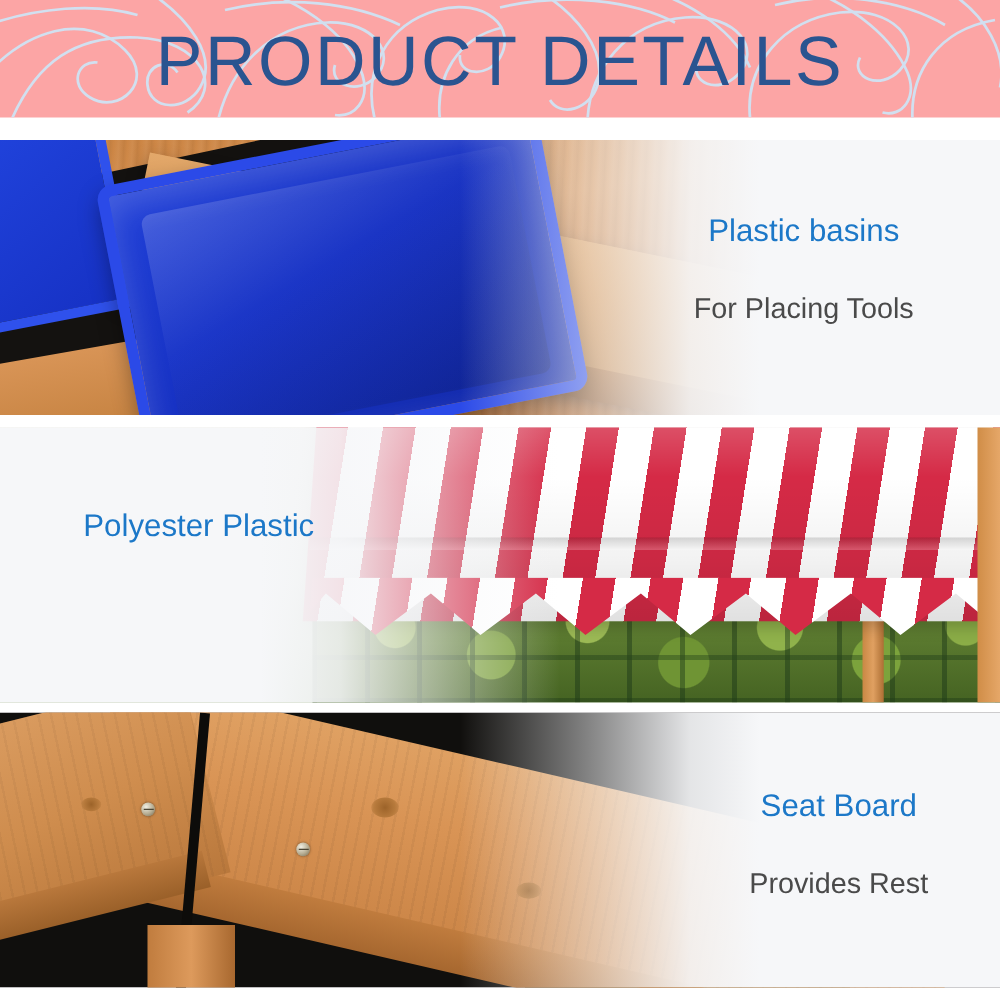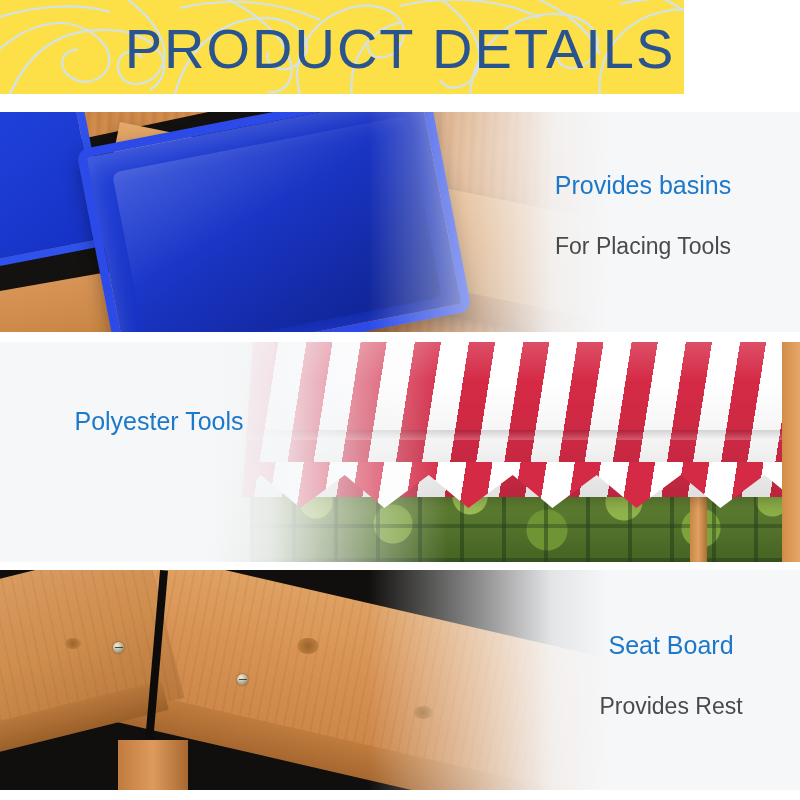--- a/index.html
+++ b/index.html
@@ -12,23 +12,23 @@
     height: 800px;
     font-family: "Liberation Sans", sans-serif;
     overflow: hidden;
     position: relative;
   }
 
   
   .header {
     position: absolute;
     left: 0; top: 0;
-    width: 684px;
+    width: 800px;
     height: 94px;
-    background: #fde047;
+    background: #fca5a5;
     overflow: hidden;
   }
   .header-swirls {
     position: absolute;
     left: 0; top: 0;
     width: 800px; height: 94px;
   }
   .header-title {
     position: absolute;
     left: 0; top: 18px;
@@ -346,40 +346,40 @@
     <div class="p1-rail-edge"></div>
     <div class="p1-front-board"></div>
     <div class="p1-knot"></div>
     <div class="p1-basin-left"></div>
     <div class="p1-basin-main">
       <div class="p1-basin-inner"></div>
     </div>
   </div>
   <div class="fade-right"></div>
   <div class="caption right" style="top:56px;">
-    <div class="caption-title">Provides basins</div>
+    <div class="caption-title">Plastic basins</div>
     <div class="caption-sub">For Placing Tools</div>
   </div>
 </div>
 
 <div class="panel" id="panel-2">
   <div class="photo">
     <div class="p2-bg"></div>
     <div class="p2-ivy"></div>
     <div class="p2-lattice"></div>
     <div class="p2-post"></div>
     <div class="p2-awning"></div>
     <div class="p2-awning-shade"></div>
     <div class="p2-fold"></div>
     <div class="p2-valance"></div>
     <div class="p2-post-right"></div>
   </div>
   <div class="fade-left"></div>
   <div class="caption left" style="top:62px;">
-    <div class="caption-title">Polyester Tools</div>
+    <div class="caption-title">Polyester Plastic</div>
   </div>
 </div>
 
 <div class="panel" id="panel-3">
   <div class="photo">
     <div class="p3-bg"></div>
     <div class="p3-greenery"></div>
     <div class="p3-board-main"></div>
     <div class="p3-board-edge"></div>
     <div class="p3-board-left"></div>

